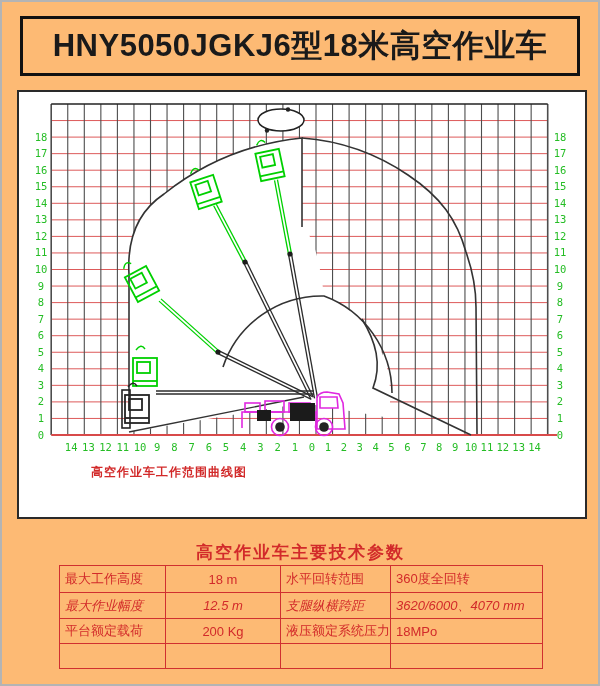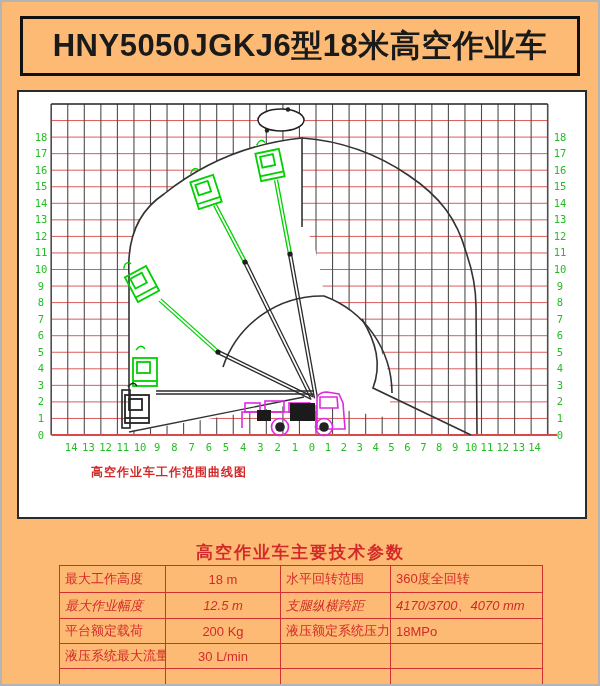--- a/index.html
+++ b/index.html
@@ -239,34 +239,28 @@
         <tr style="height: 27px;">
           <td class="l">最大工作高度</td>
           <td class="v1">18 m</td>
           <td class="l">水平回转范围</td>
           <td class="v2">360度全回转</td>
         </tr>
         <tr style="height: 26px; font-style: italic;">
           <td class="l">最大作业幅度</td>
           <td class="v1">12.5 m</td>
           <td class="l">支腿纵横跨距</td>
-          <td class="v2">4170/3700、4070 mm</td>
+          <td class="v2">3620/6000、4070 mm</td>
         </tr>
         <tr style="height: 18px;">
           <td class="l">平台额定载荷</td>
           <td class="v1">200 Kg</td>
           <td class="l">液压额定系统压力</td>
           <td class="v2">18MPo</td>
         </tr>
-        <tr style="height: 20px;">
-          <td class="l">液压系统最大流量</td>
-          <td class="v1">30 L/min</td>
-          <td class="l"></td>
-          <td class="v2"></td>
-        </tr>
         <tr style="height: 15px;">
           <td class="l"></td>
           <td class="v1"></td>
           <td class="l"></td>
           <td class="v2"></td>
         </tr>
       </tbody>
   </table>
 
 </div>

